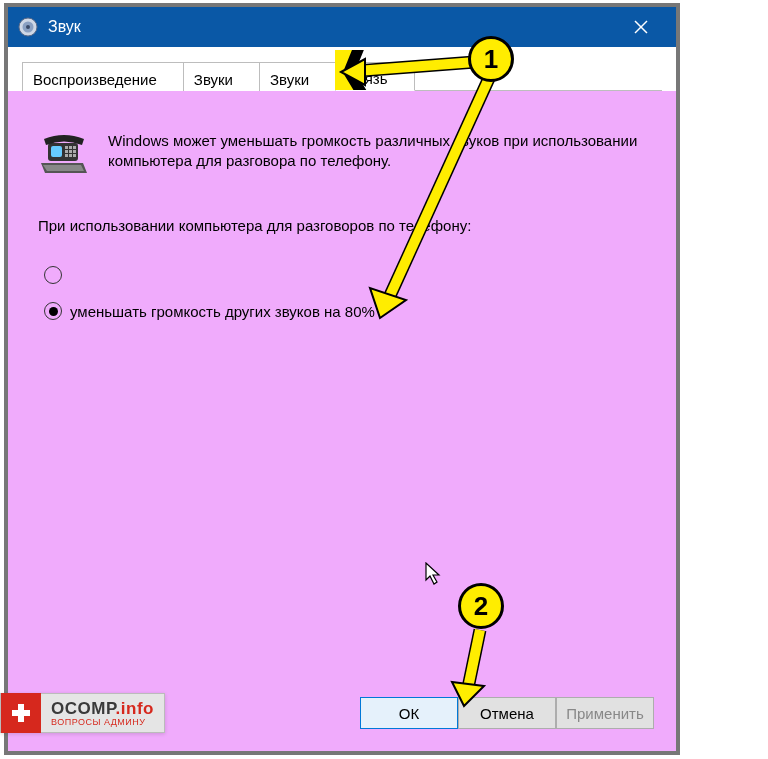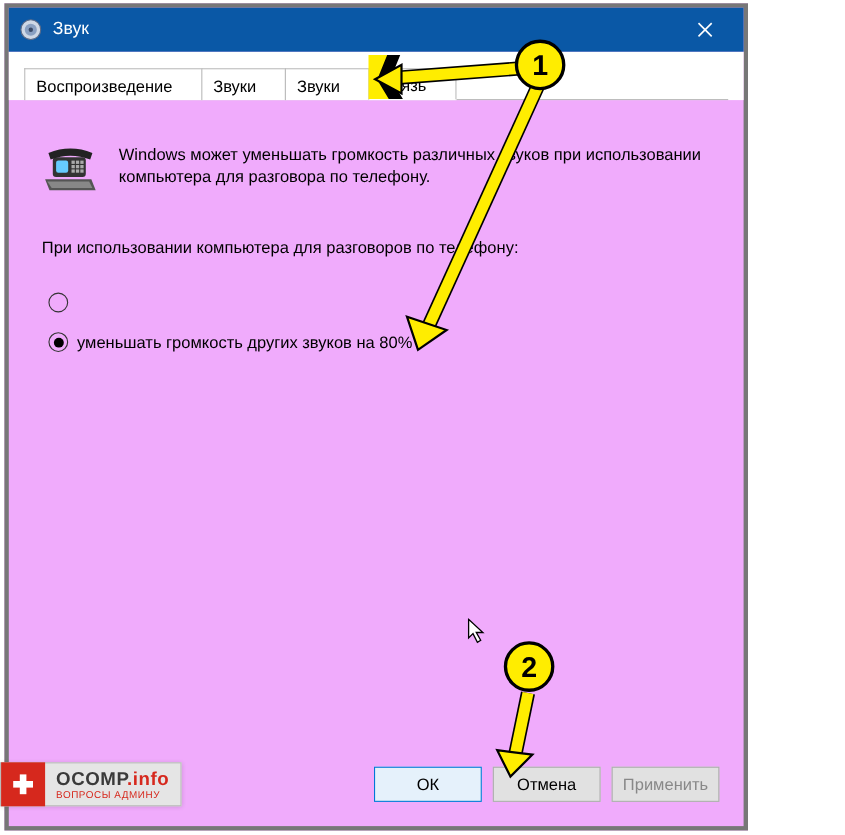--- a/index.html
+++ b/index.html
@@ -115,21 +115,20 @@
     width:9px; height:9px;
     background:#000;
     border-radius:50%;
   }
 
   
   .footer {
     position: absolute;
     right: 22px; bottom: 22px;
     display:flex;
-    gap: 10px;
   }
   .btn {
     min-width: 98px;
     height: 32px;
     border: 1px solid #adadad;
     background: #e1e1e1;
     display:flex; align-items:center; justify-content:center;
     font-size: 15px;
     color:#000;
   }

